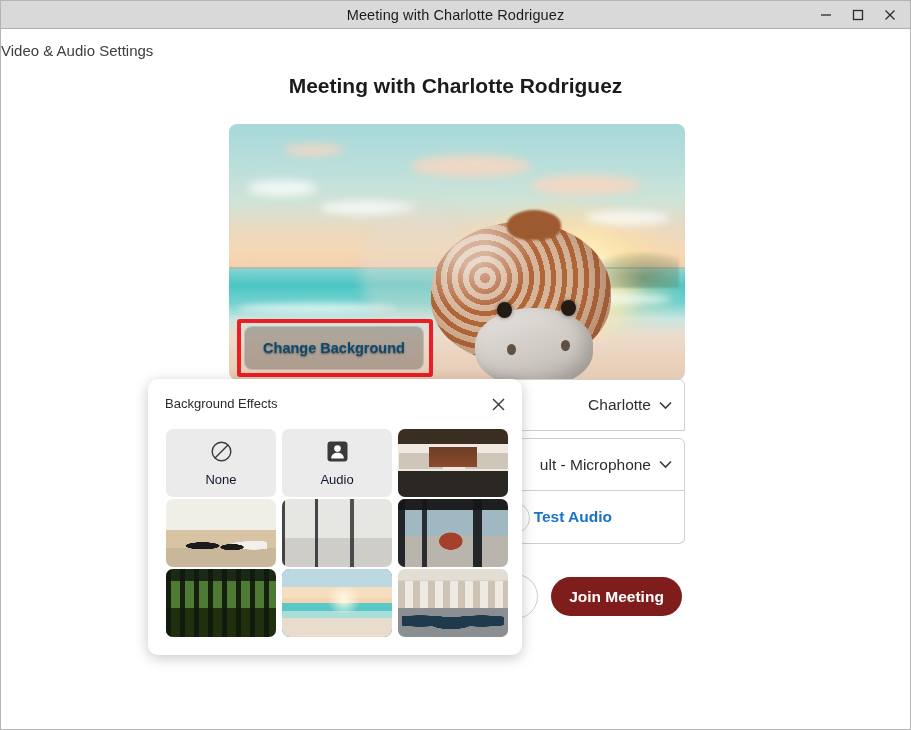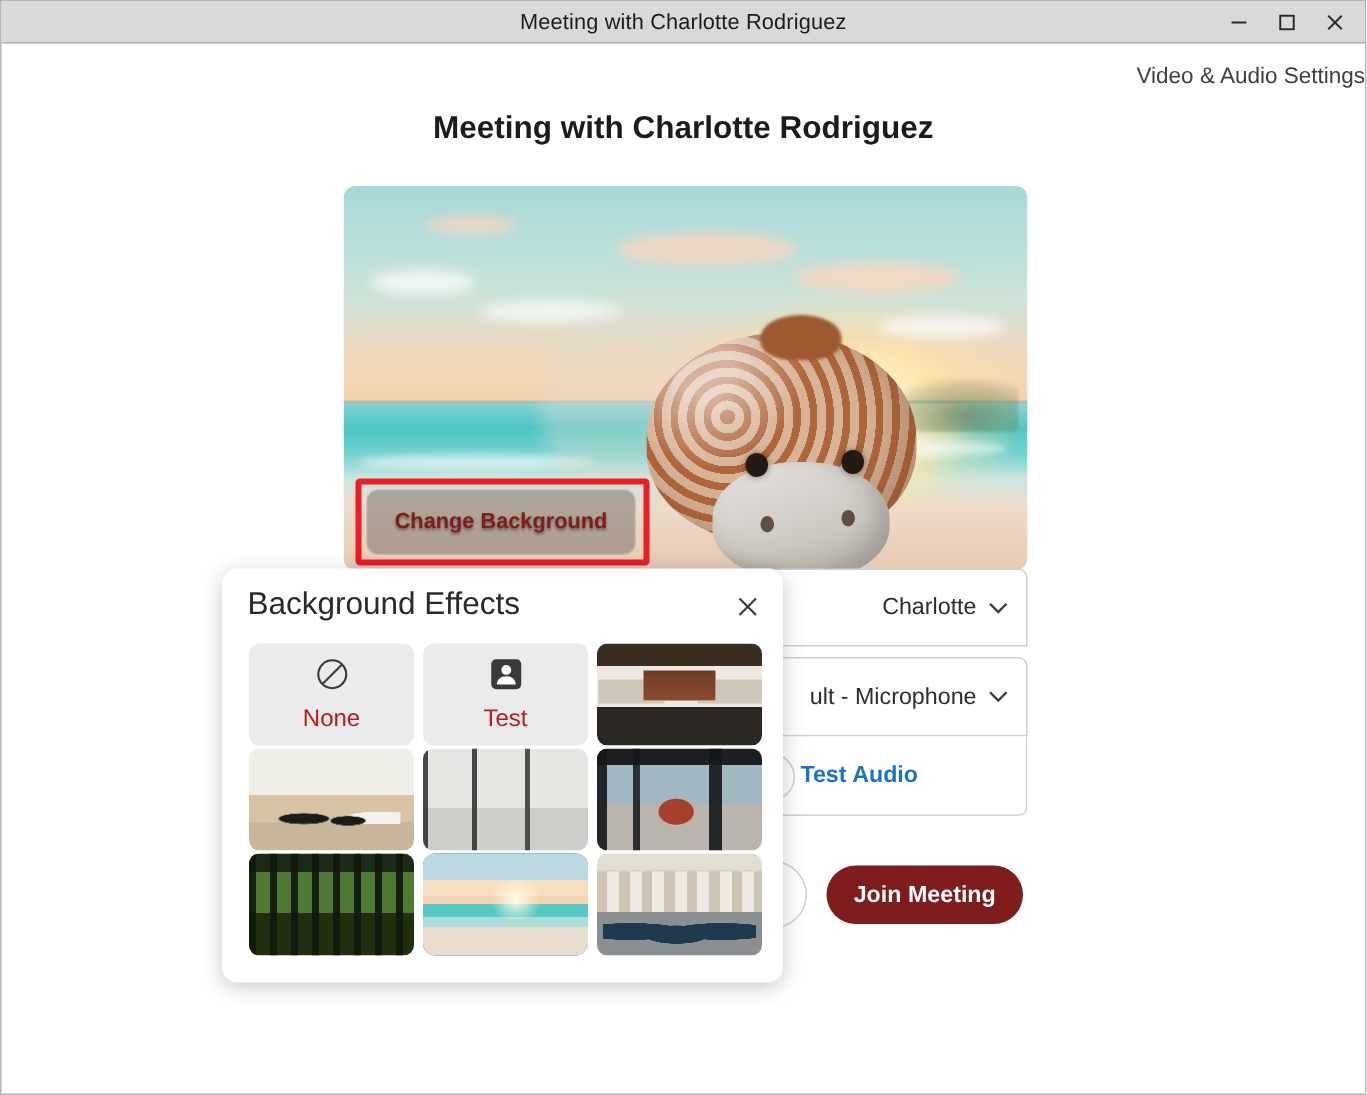--- a/index.html
+++ b/index.html
@@ -36,21 +36,21 @@
   .win-btn {
     width: 32px; height: 28px;
     display: flex; align-items: center; justify-content: center;
     color: #2b2b2b;
   }
   .win-btn svg { display: block; }
 
   
   #subtitle {
     position: absolute; left: 0; top: 41px; width: 909px;
-    text-align: right; font-size: 15px; color: #3c4043;
+    text-align: left; font-size: 15px; color: #3c4043;
   }
   #page-title {
     position: absolute; left: 0; top: 73px; width: 909px;
     text-align: center; font-size: 21px; font-weight: bold; color: #1b1b1b;
   }
 
   
   #video-preview {
     position: absolute; left: 228px; top: 123px;
     width: 456px; height: 256px;
@@ -142,21 +142,21 @@
   }
 
   
   #change-bg-btn {
     position: absolute; left: 243px; top: 325px;
     width: 180px; height: 44px;
     border-radius: 8px;
     background: rgba(90,88,86,.42);
     border: 1px solid rgba(255,255,255,.28);
     display: flex; align-items: center; justify-content: center;
-    color: #7f1d1d; font-size: 14.5px; font-weight: bold;
+    color: #0c4a6e; font-size: 14.5px; font-weight: bold;
     text-shadow: 0 1px 2px rgba(0,0,0,.45);
     cursor: pointer;
   }
   #change-bg-highlight {
     position: absolute; left: 236px; top: 318px;
     width: 196px; height: 58px;
     border: 4px solid #ee1c25;
     border-radius: 3px;
     pointer-events: none;
   }
@@ -204,21 +204,21 @@
     background: #ffffff;
     border-radius: 10px;
     box-shadow: 0 3px 14px rgba(0,0,0,.22);
     z-index: 20;
   }
   #bg-panel-header {
     position: absolute; left: 0; top: 0; width: 374px; height: 48px;
     display: flex; align-items: center;
   }
   #bg-panel-title {
-    margin-left: 17px; font-size: 21px; color: #2a2a2a;
+    margin-left: 17px; font-size: 13px; color: #2a2a2a;
   }
   #bg-panel-close {
     position: absolute; right: 14px; top: 15px;
     width: 20px; height: 20px;
     display: flex; align-items: center; justify-content: center;
     color: #3a3a3a; cursor: pointer;
   }
   #bg-grid {
     position: absolute; left: 18px; top: 50px;
     display: grid;
@@ -228,21 +228,21 @@
   }
   .tile {
     width: 110px; height: 68px; border-radius: 7px;
     overflow: hidden; position: relative; cursor: pointer;
   }
   .tile.flat {
     background: #ebebeb;
     display: flex; flex-direction: column;
     align-items: center; justify-content: center; gap: 5px;
   }
-  .tile.flat .tile-label { font-size: 16px; color: #b91c1c; }
+  .tile.flat .tile-label { font-size: 13px; color: #0f172a; }
   .tile.selected { outline: 3px solid #1a73c8; outline-offset: -3px; border-radius: 8px; }
 
   
   .th { position: absolute; inset: 0; }
   .th-lobby {
     background:
       linear-gradient(to bottom, #3a2e22 0 22%, #efe9e1 22% 62%, #2b2722 62% 100%);
   }
   .th-lobby::after {
     content:''; position: absolute; left: 28%; top: 26%;
@@ -419,21 +419,21 @@
       </div>
 
       <div class="tile flat">
         <span>
           <svg width="23" height="23" viewBox="0 0 23 23">
             <rect x="1.5" y="1.5" width="20" height="20" rx="3.2" fill="#3a3a3a"></rect>
             <circle cx="11.5" cy="8.6" r="3.3" fill="#ffffff"></circle>
             <path d="M5.2 18.4c0-3.6 2.9-5.6 6.3-5.6s6.3 2 6.3 5.6z" fill="#ffffff"></path>
           </svg>
         </span>
-        <span class="tile-label">Test</span>
+        <span class="tile-label">Audio</span>
       </div>
 
       <div class="tile">
         <div class="th th-lobby"></div>
       </div>
 
       <div class="tile">
         <div class="th th-living"></div>
       </div>
 

